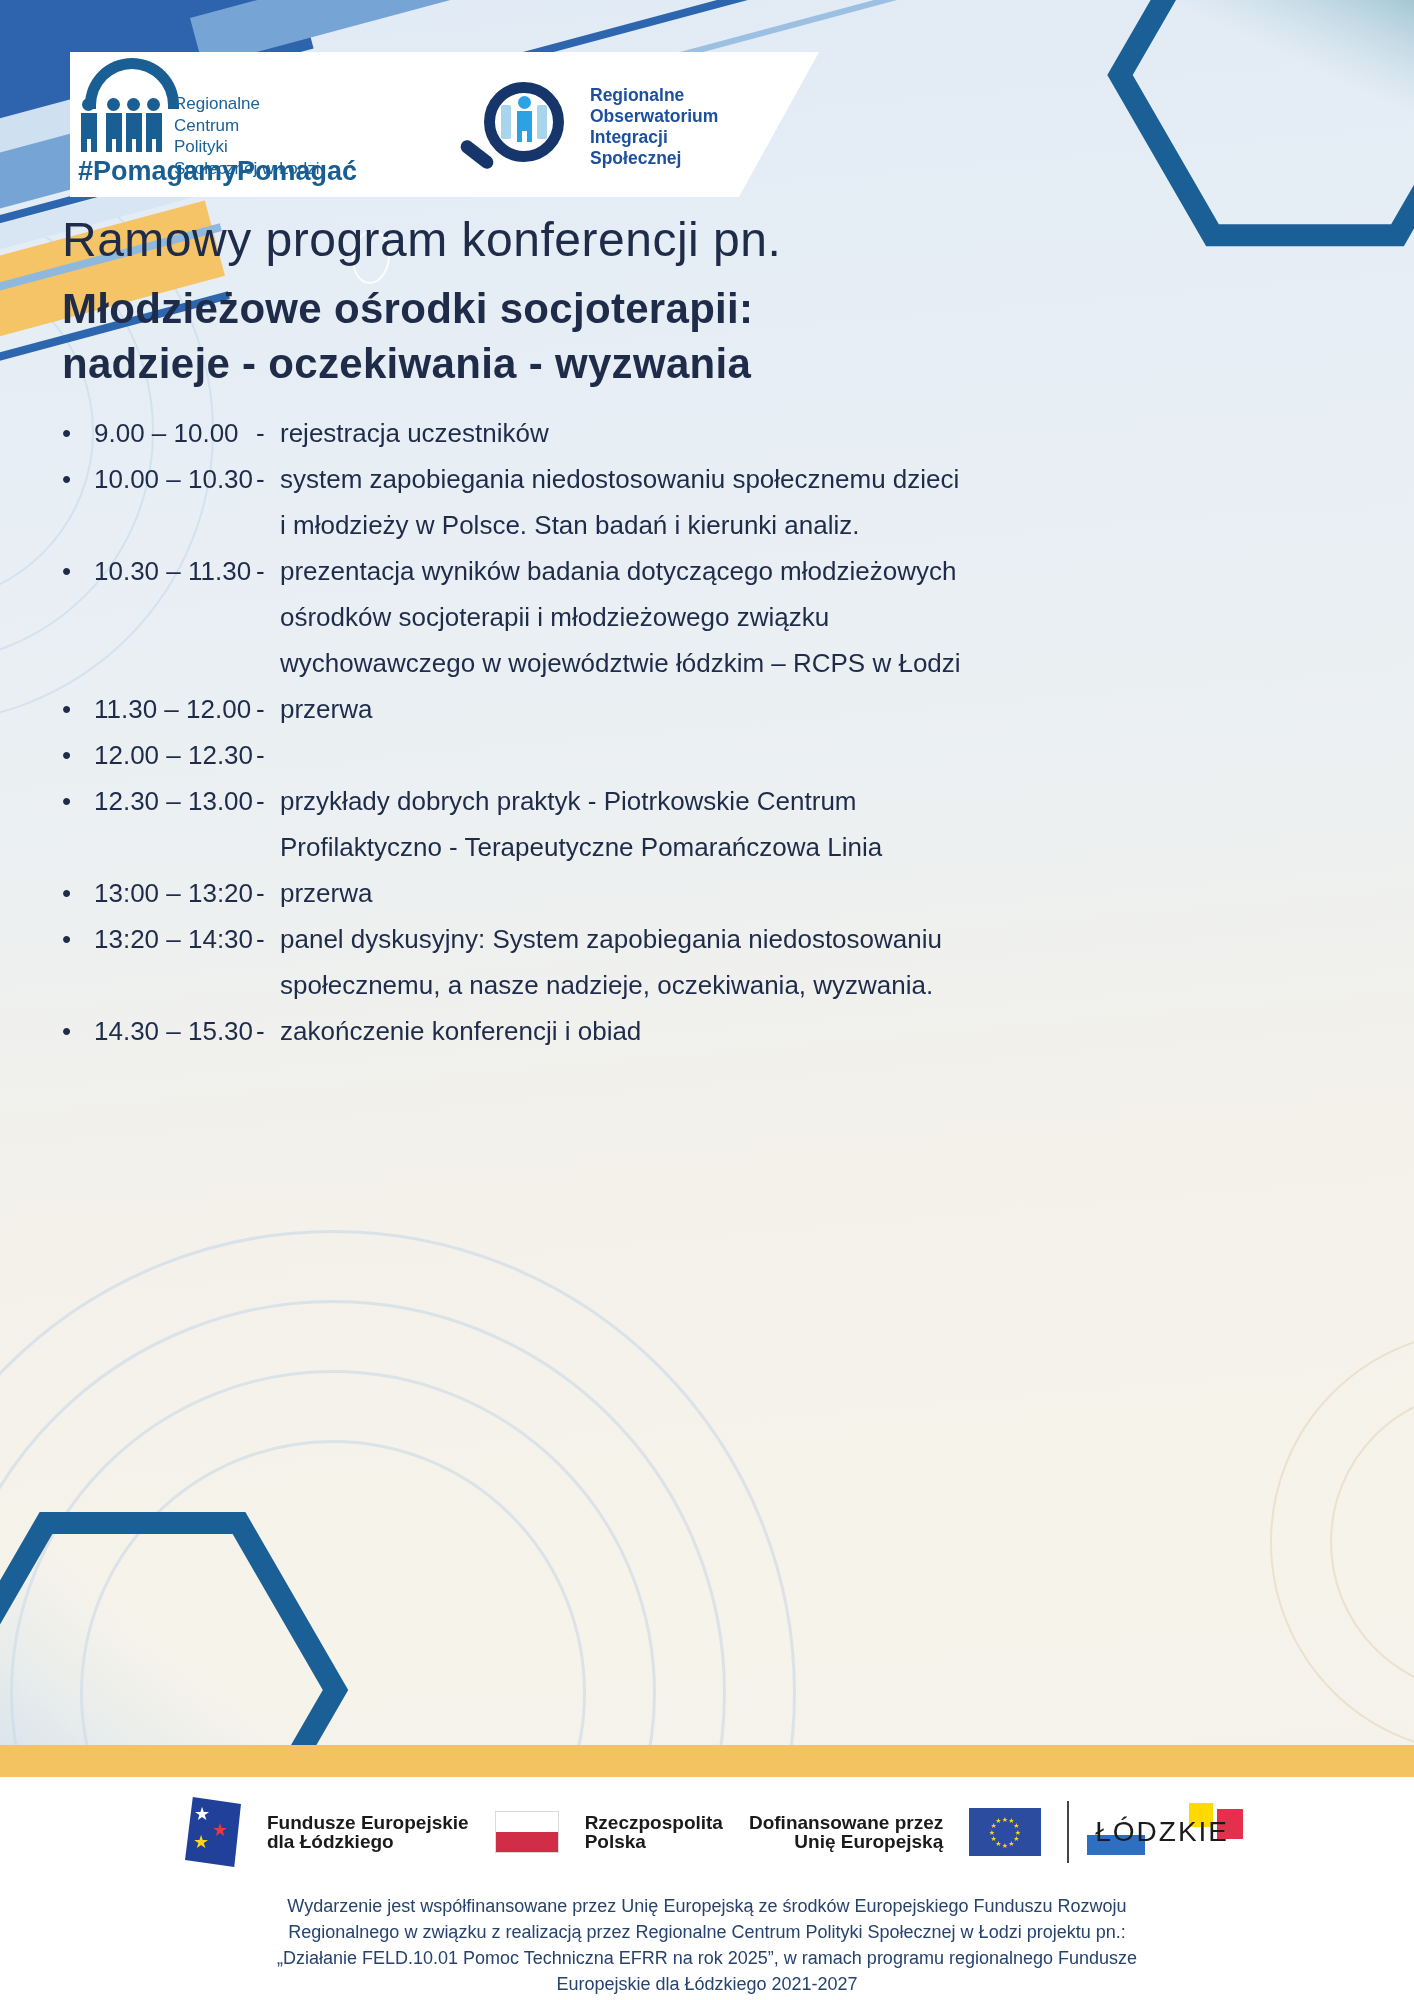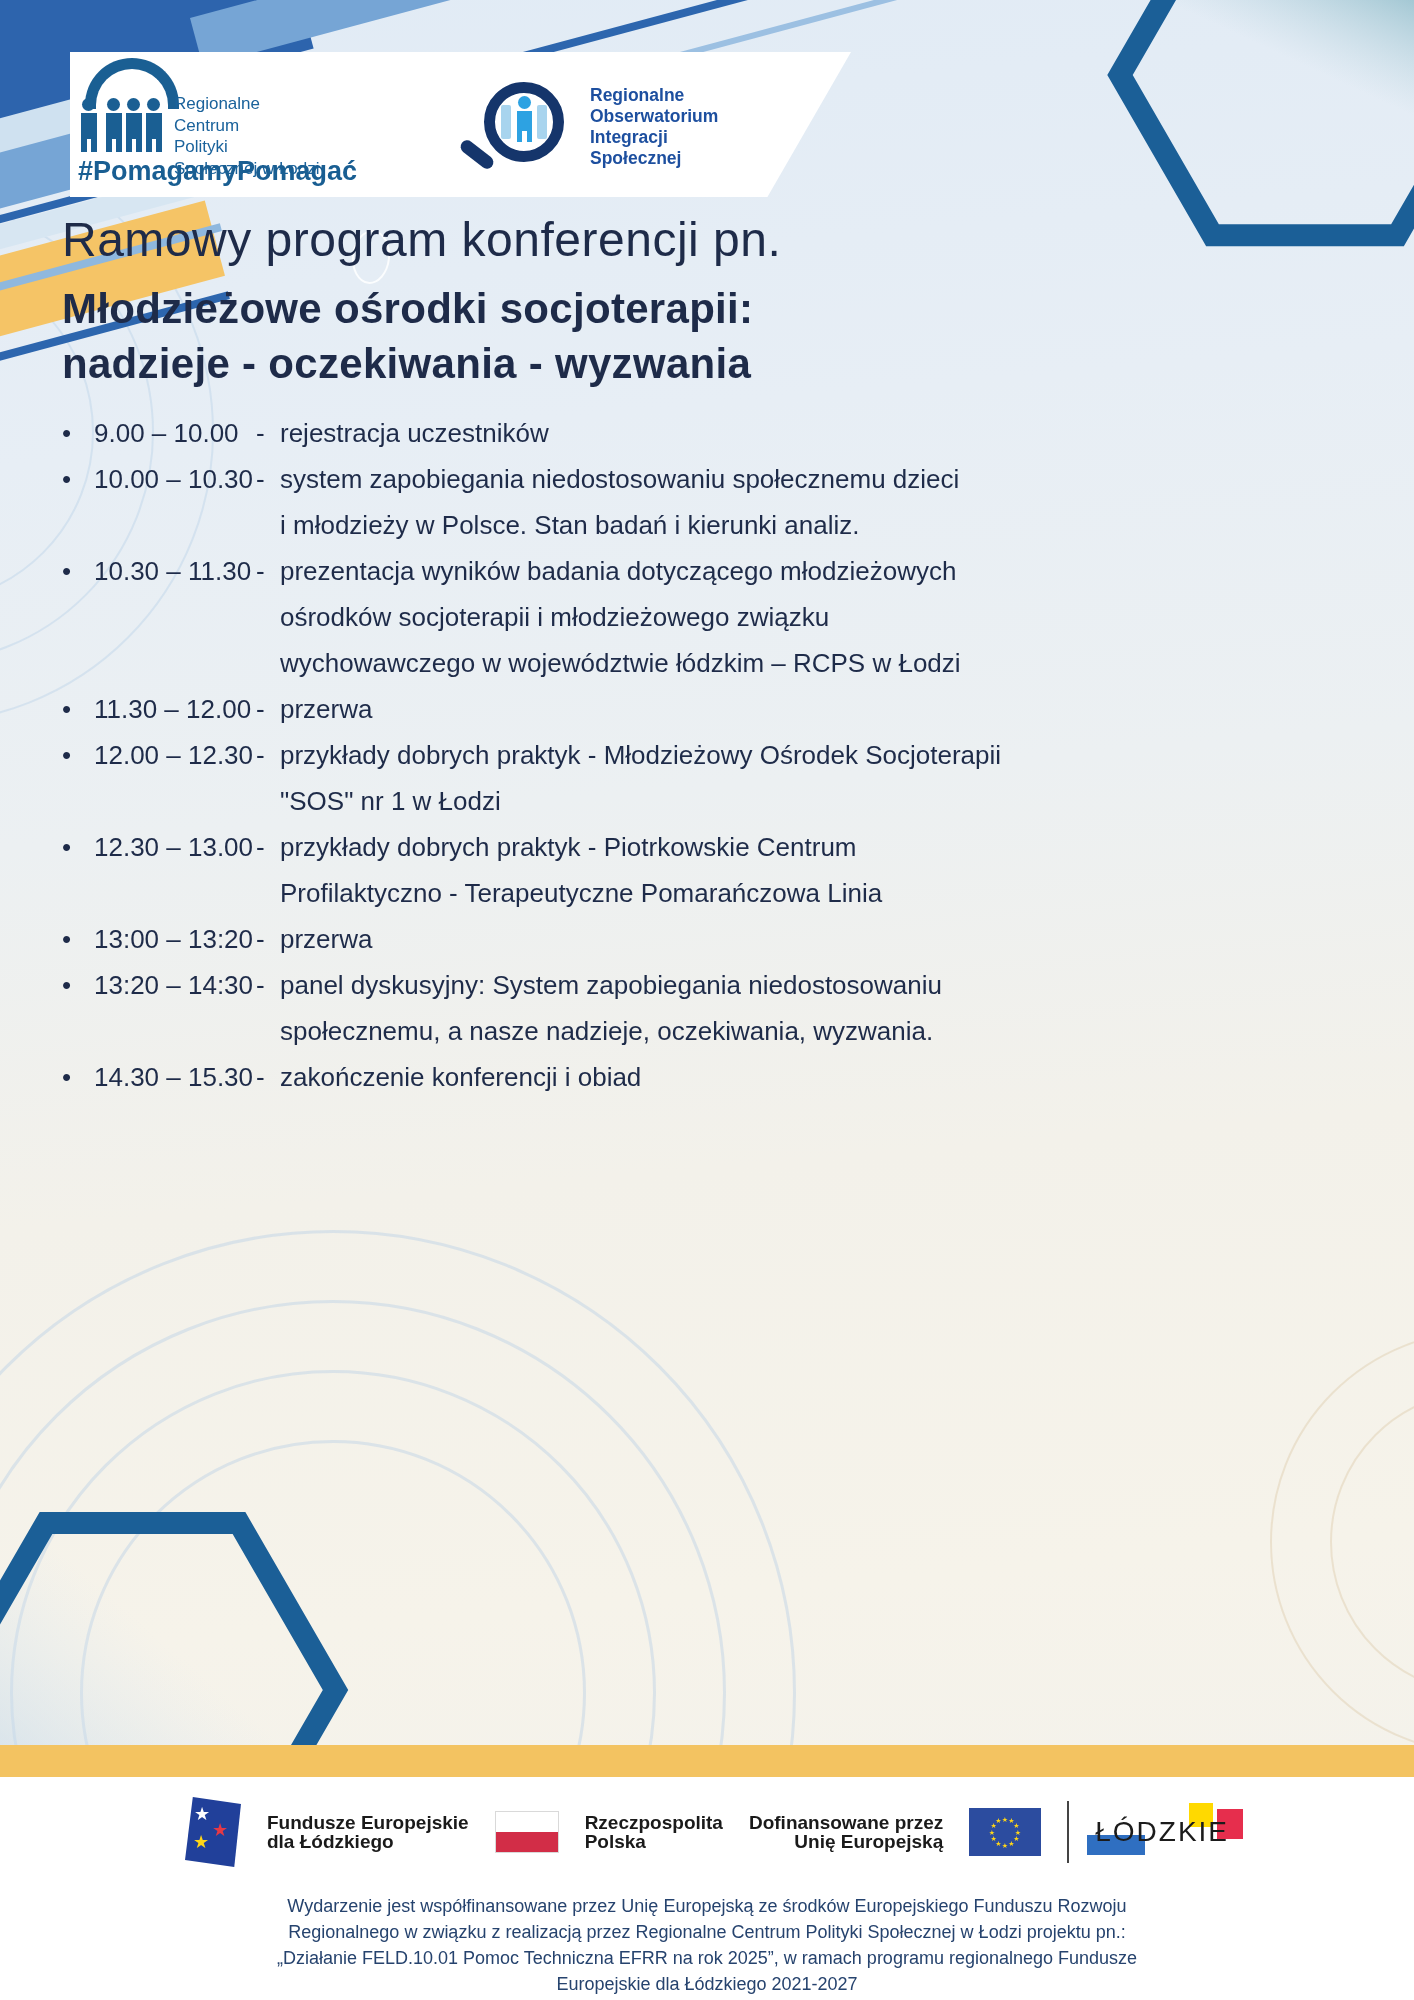--- a/index.html
+++ b/index.html
@@ -14,21 +14,20 @@
   .ringB{border:3px solid rgba(176,203,228,.38);}
   .ringC{border:2px solid rgba(221,205,172,.45);}
   .mini-ellipse{position:absolute; left:352px; top:230px; width:34px; height:50px;
     border:2px solid rgba(255,255,255,.85); border-radius:50%; transform:rotate(6deg);}
   
   .stripe{position:absolute; transform:rotate(-15deg); transform-origin:center;}
   
   .band{
     position:absolute; left:70px; top:52px; width:749px; height:145px; background:#ffffff;
     clip-path:polygon(0 0,100% 0,89.3% 100%,0 100%);
-    padding-left:32px;
   }
   
   .rcps-icon{position:absolute; left:10px; top:6px; width:86px; height:100px;}
   .rcps-arc{position:absolute; left:5px; top:0; width:72px; height:40px;
     border:11px solid #1a5f93; border-bottom:none; border-radius:80px 80px 0 0;}
   .person{position:absolute; width:17px;}
   .person .head{width:13px; height:13px; border-radius:50%; background:#1a5f93; margin:0 auto;}
   .person .body{width:16px; height:26px; background:#1a5f93; margin:2px auto 0;}
   .person .legs{width:16px; height:13px; margin:0 auto;
     background:linear-gradient(90deg,#1a5f93 0 35%,transparent 35% 65%,#1a5f93 65% 100%);}
@@ -226,24 +225,20 @@
         <span class="time">11.30 – 12.00</span>
         <span class="dash">-</span>
         <div class="desc">
           <div>przerwa</div>
         </div>
       </div>
       <div class="sched-item">
         <span class="bullet">•</span>
         <span class="time">12.00 – 12.30</span>
         <span class="dash">-</span>
-        <div class="desc">
-          <div>przykłady dobrych praktyk - Młodzieżowy Ośrodek Socjoterapii</div>
-          <div>"SOS" nr 1 w Łodzi</div>
-        </div>
       </div>
       <div class="sched-item">
         <span class="bullet">•</span>
         <span class="time">12.30 – 13.00</span>
         <span class="dash">-</span>
         <div class="desc">
           <div>przykłady dobrych praktyk - Piotrkowskie Centrum</div>
           <div>Profilaktyczno - Terapeutyczne Pomarańczowa Linia</div>
         </div>
       </div>

